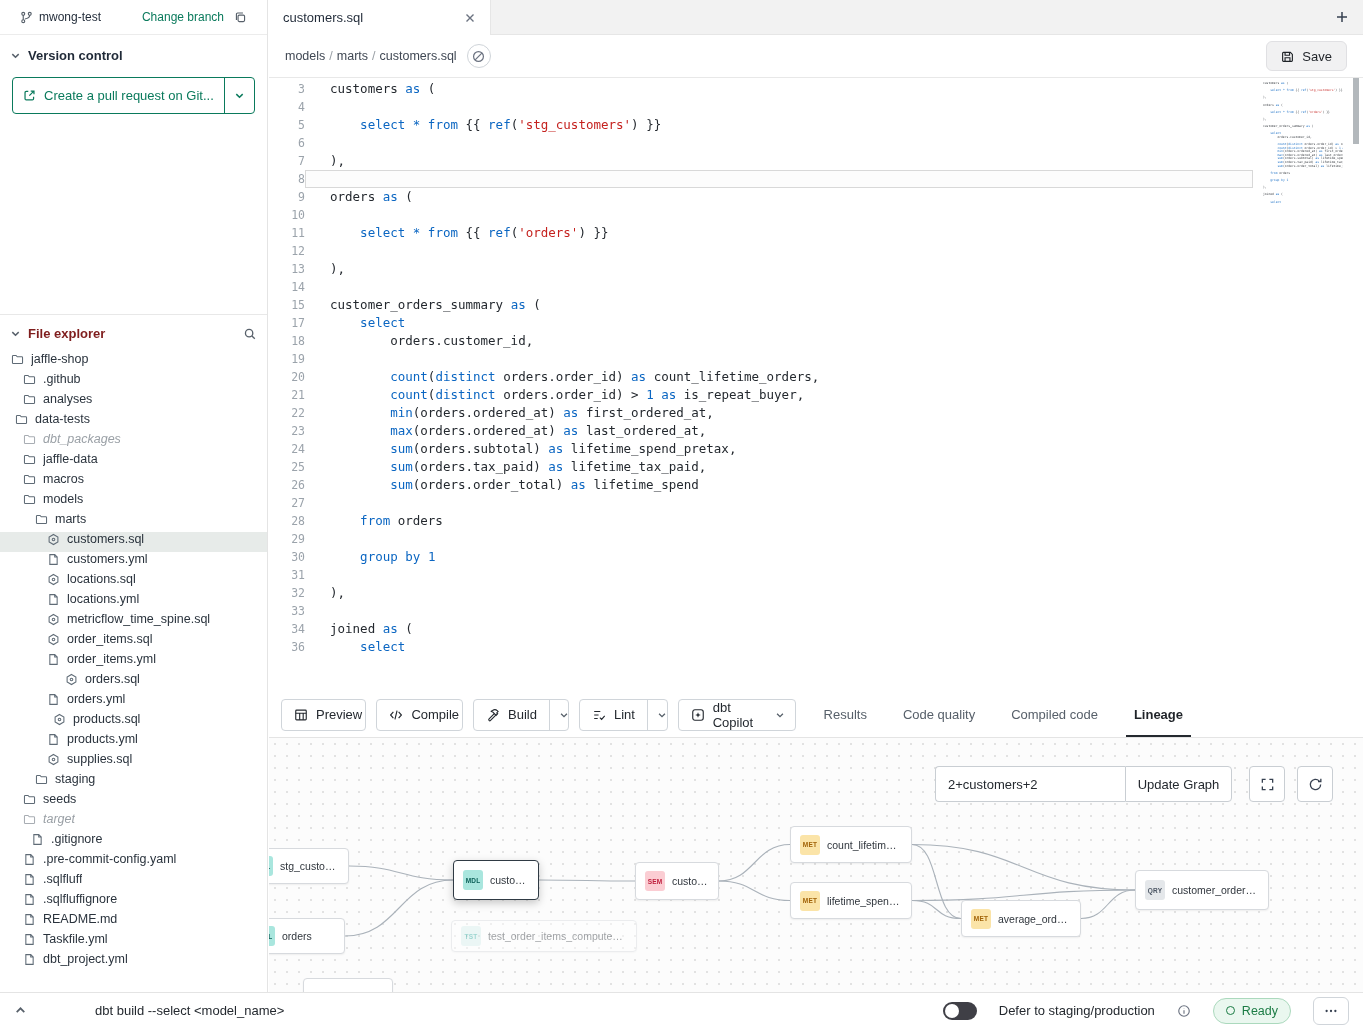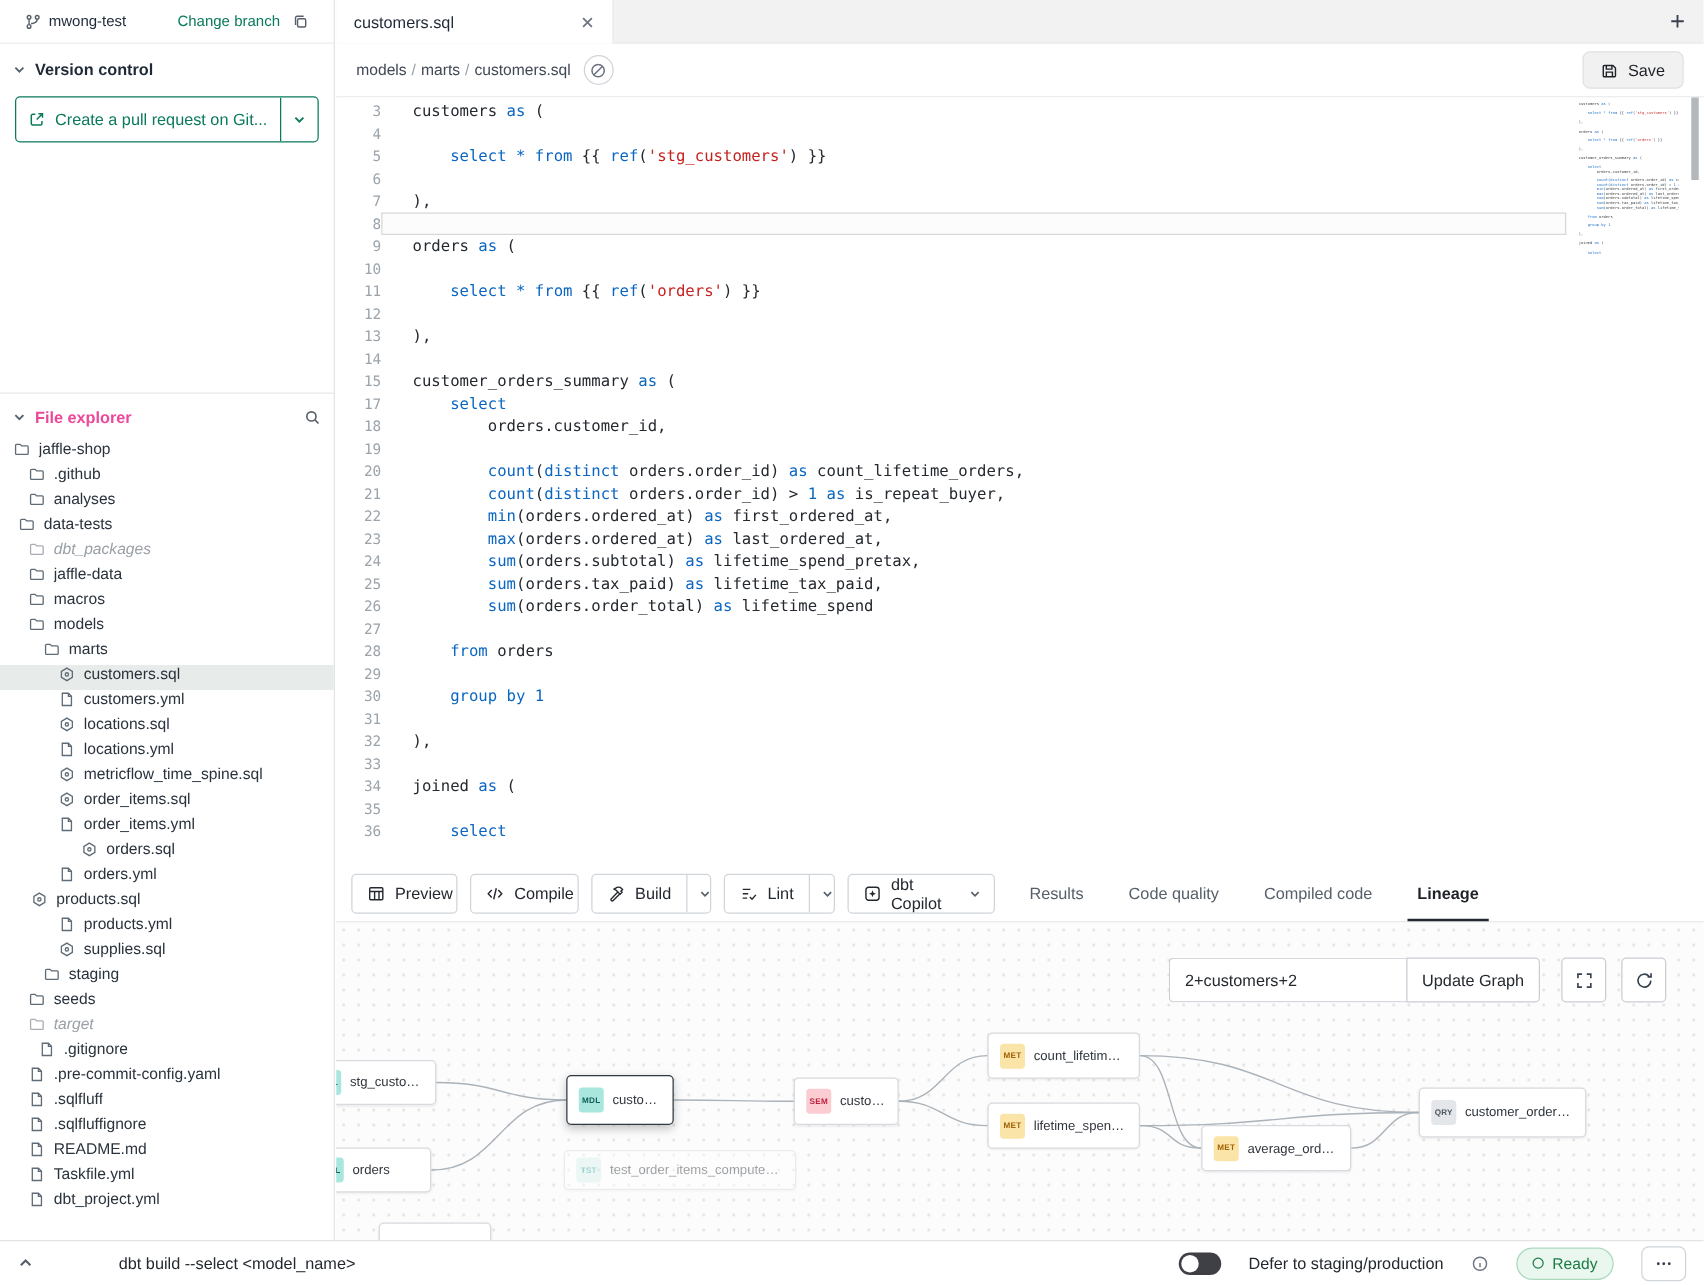--- a/index.html
+++ b/index.html
@@ -14,21 +14,21 @@
   .change-branch { margin-left:auto; color:#0a7a5c; cursor:pointer; }
   .copy-icon { margin-left:4px; }
   .vc-section { border-top:1px solid #ececec; flex:0 0 auto; }
   .vc-header { display:flex; align-items:center; gap:7px; padding:13px 10px 10px 10px; font-size:13px; font-weight:700; color:#1f2937; }
   .pr-wrap { margin:4px 12px 14px 12px; display:flex; height:37px; border:1px solid #0a7a5c; border-radius:4px; background:#fff; color:#0a7a5c; overflow:hidden; }
   .pr-main { flex:1; display:flex; align-items:center; gap:8px; padding:0 10px; font-size:13px; white-space:nowrap; overflow:hidden; }
   .pr-label { overflow:hidden; text-overflow:ellipsis; white-space:nowrap; }
   .pr-chev { flex:0 0 30px; display:flex; align-items:center; justify-content:center; border-left:1px solid #0a7a5c; }
   .vc-body { flex:0 0 186px; }
   .fe-section { flex:1 1 auto; min-height:0; border-top:1px solid #e8e8e8; display:flex; flex-direction:column; }
-  .fe-header { display:flex; align-items:center; gap:7px; padding:11px 10px; font-size:13px; font-weight:700; color:#ec4899; }
+  .fe-header { display:flex; align-items:center; gap:7px; padding:11px 10px; font-size:13px; font-weight:700; color:#7f1d1d; }
   .fe-search { margin-left:auto; }
   .tree { flex:1; overflow:hidden; font-size:12.5px; color:#2a333d; padding-bottom:2px; }
   .tree-row { display:flex; align-items:flex-start; gap:7px; height:20px; cursor:pointer; padding-right:8px; }
   .tree-row.sel { background:#e7ebe9; }
   .tree-row.dim { color:#9aa0a6; font-style:italic; }
   .tlabel { white-space:nowrap; overflow:hidden; text-overflow:ellipsis; }
   .ticon { flex:0 0 14px; height:14px; display:flex; align-items:center; justify-content:center; color:#5f6b76; }
   .tree-row.dim .ticon { color:#a8adb3; }
 
   
@@ -306,21 +306,21 @@
         </div>
         <div class="tree-row" style="padding-left: 46px;">
           <span class="ticon">
             <svg width="13" height="13" viewBox="0 0 16 16" fill="none" stroke="currentColor" stroke-width="1.3">
               <path d="M3.5 2h6L12.5 5v9h-9z"></path>
               <path d="M9.5 2v3h3"></path>
             </svg>
           </span>
           <span class="tlabel">orders.yml</span>
         </div>
-        <div class="tree-row" style="padding-left: 24px;">
+        <div class="tree-row" style="padding-left: 52px;">
           <span class="ticon">
             <svg width="13" height="13" viewBox="0 0 16 16" fill="none" stroke="currentColor" stroke-width="1.3">
               <path d="M8 1.8 13.4 5v6L8 14.2 2.6 11V5z"></path>
               <circle cx="8" cy="8" r="1.6"></circle>
             </svg>
           </span>
           <span class="tlabel">products.sql</span>
         </div>
         <div class="tree-row" style="padding-left: 46px;">
           <span class="ticon">
@@ -586,24 +586,20 @@
           <span class="gut">32</span>
           <span class="ctext"><span class="tk-t">),</span></span>
         </div>
         <div class="cline">
           <span class="gut">33</span>
           <span class="ctext">&nbsp;</span>
         </div>
         <div class="cline">
           <span class="gut">34</span>
           <span class="ctext"><span class="tk-t">joined </span><span class="tk-k">as</span><span class="tk-t"> (</span></span>
-        </div>
-        <div class="cline">
-          <span class="gut">35</span>
-          <span class="ctext">&nbsp;</span>
         </div>
         <div class="cline">
           <span class="gut">36</span>
           <span class="ctext"><span class="tk-t">    </span><span class="tk-k">select</span></span>
         </div>
       </div>
     <div class="minimap">
         <span class="mline"><span class="tk-t">customers </span><span class="tk-k">as</span><span class="tk-t"> (</span></span>
         <span class="mline">&nbsp;</span>
         <span class="mline"><span class="tk-t">    </span><span class="tk-k">select</span><span class="tk-t"> </span><span class="tk-k">*</span><span class="tk-t"> </span><span class="tk-k">from</span><span class="tk-t"> {{ </span><span class="tk-k">ref</span><span class="tk-t">(</span><span class="tk-s">'stg_customers'</span><span class="tk-t">) }}</span></span>

